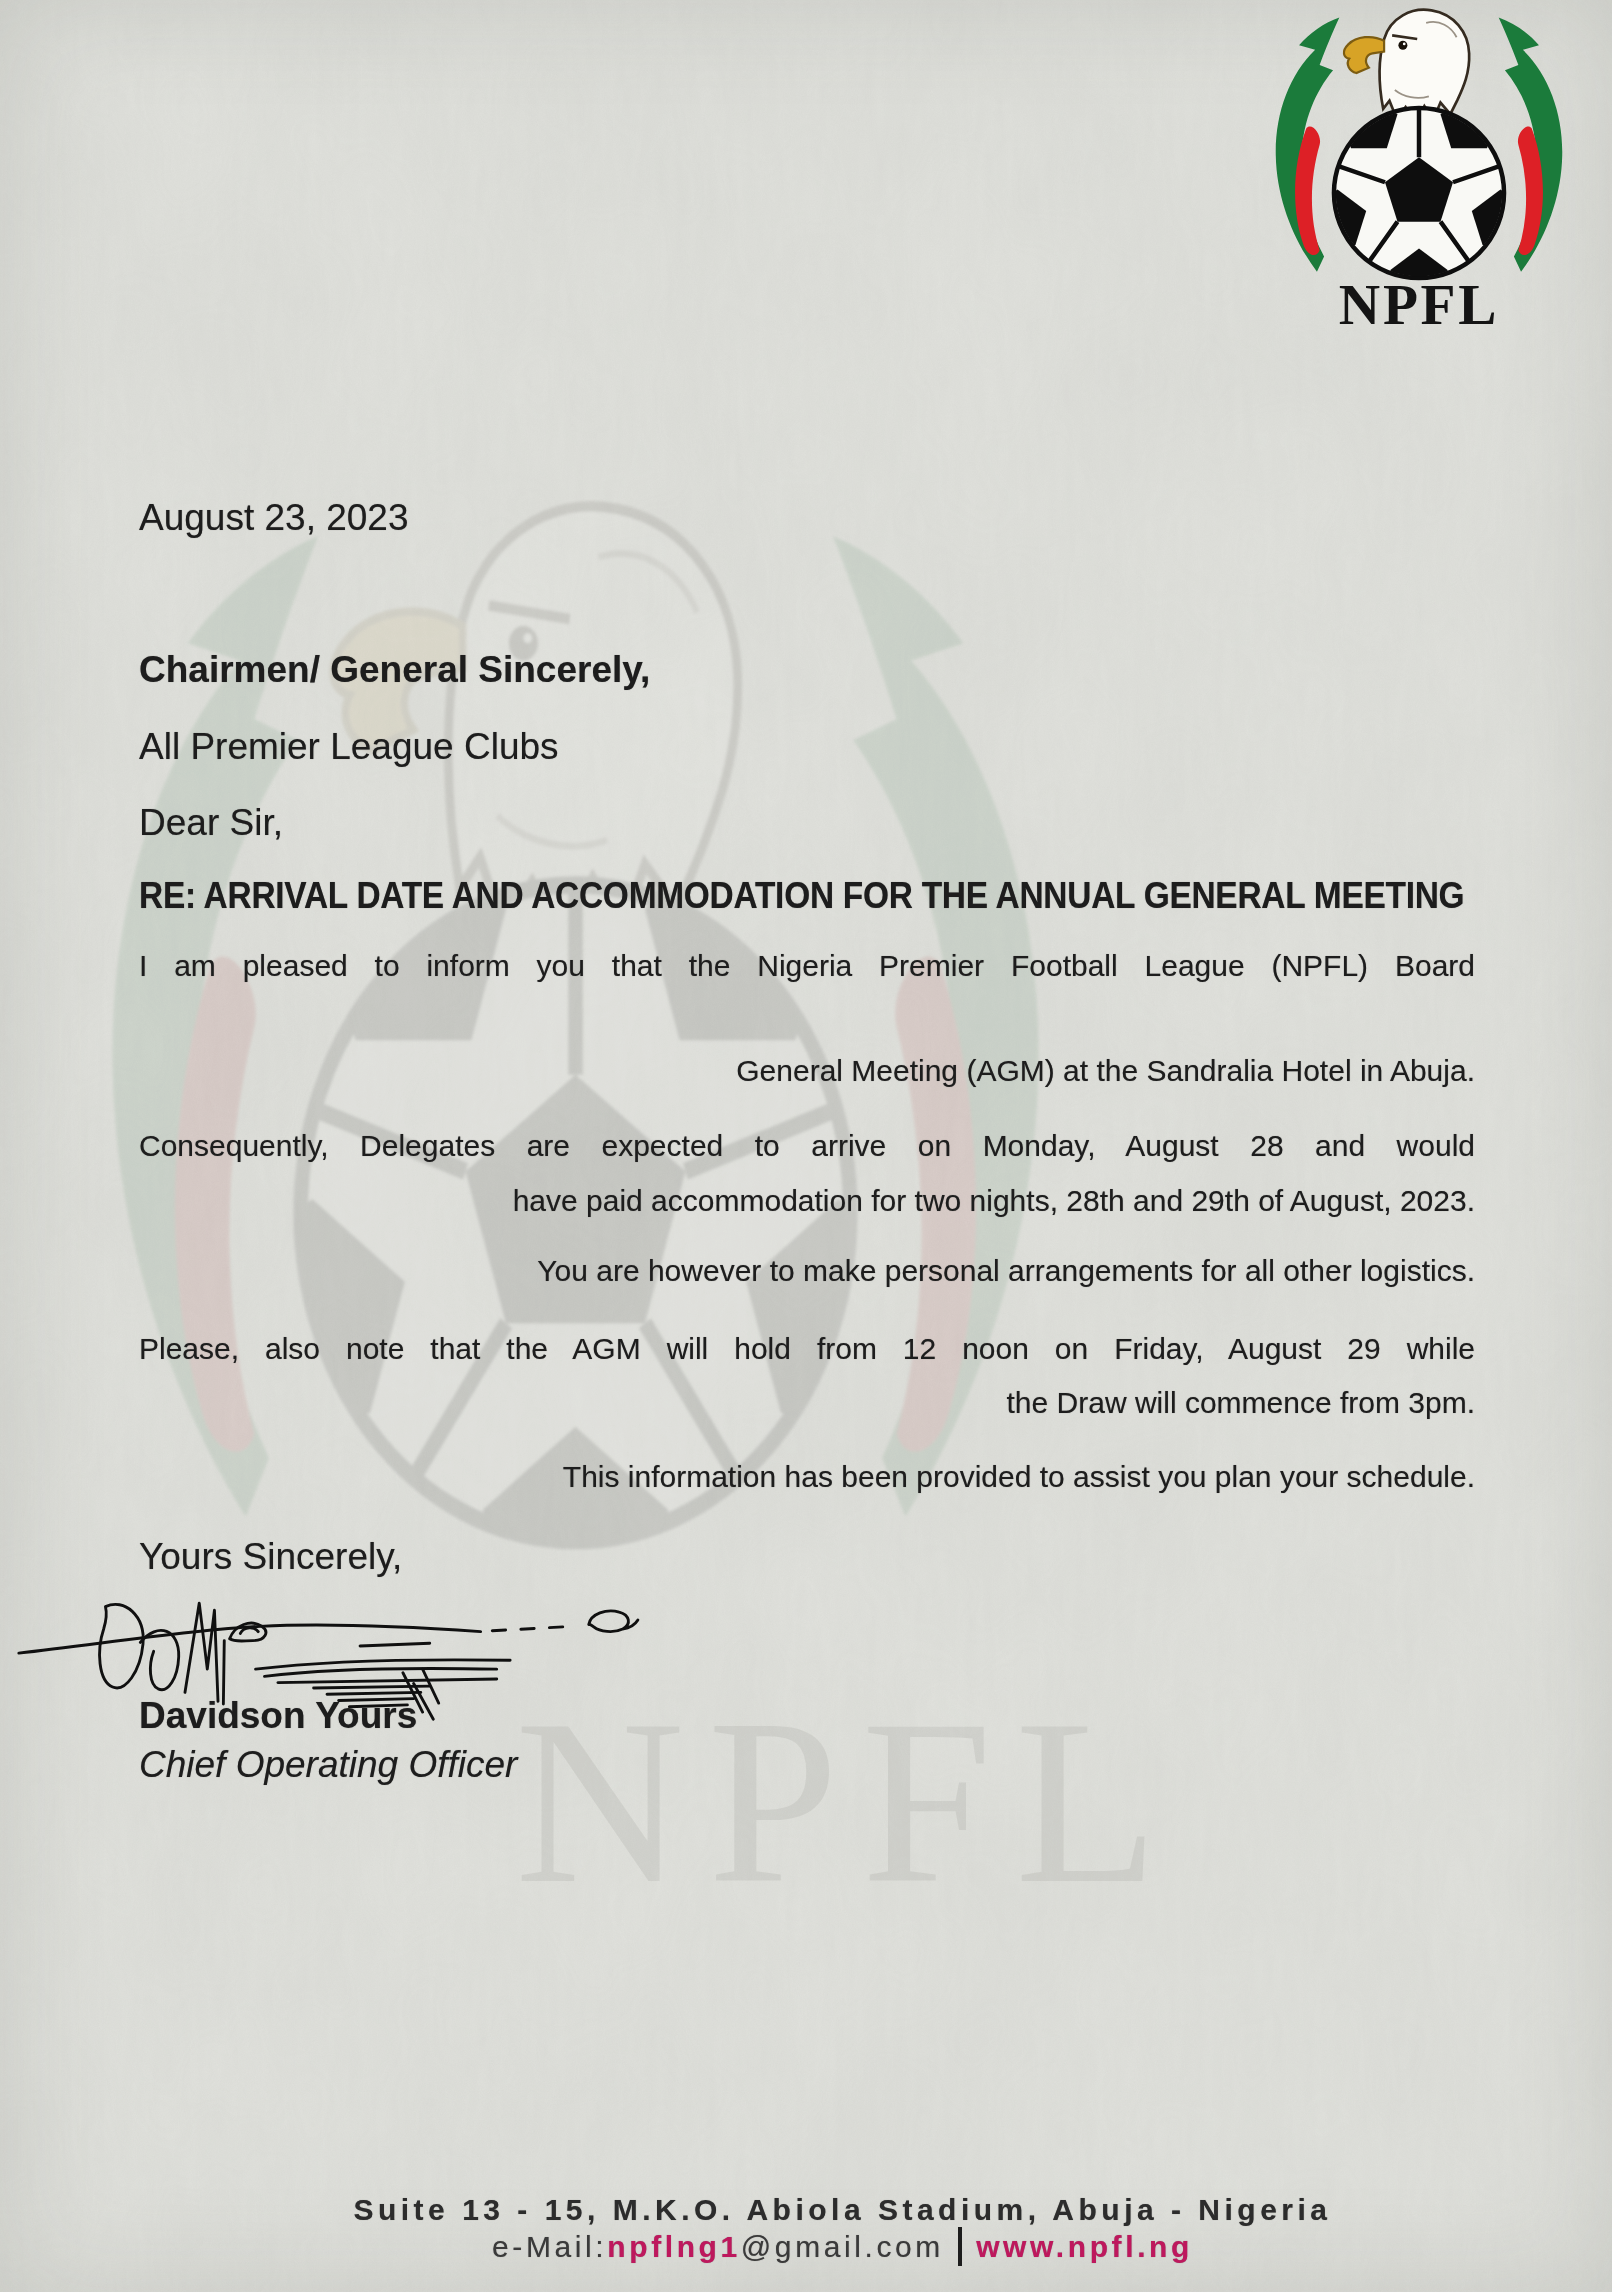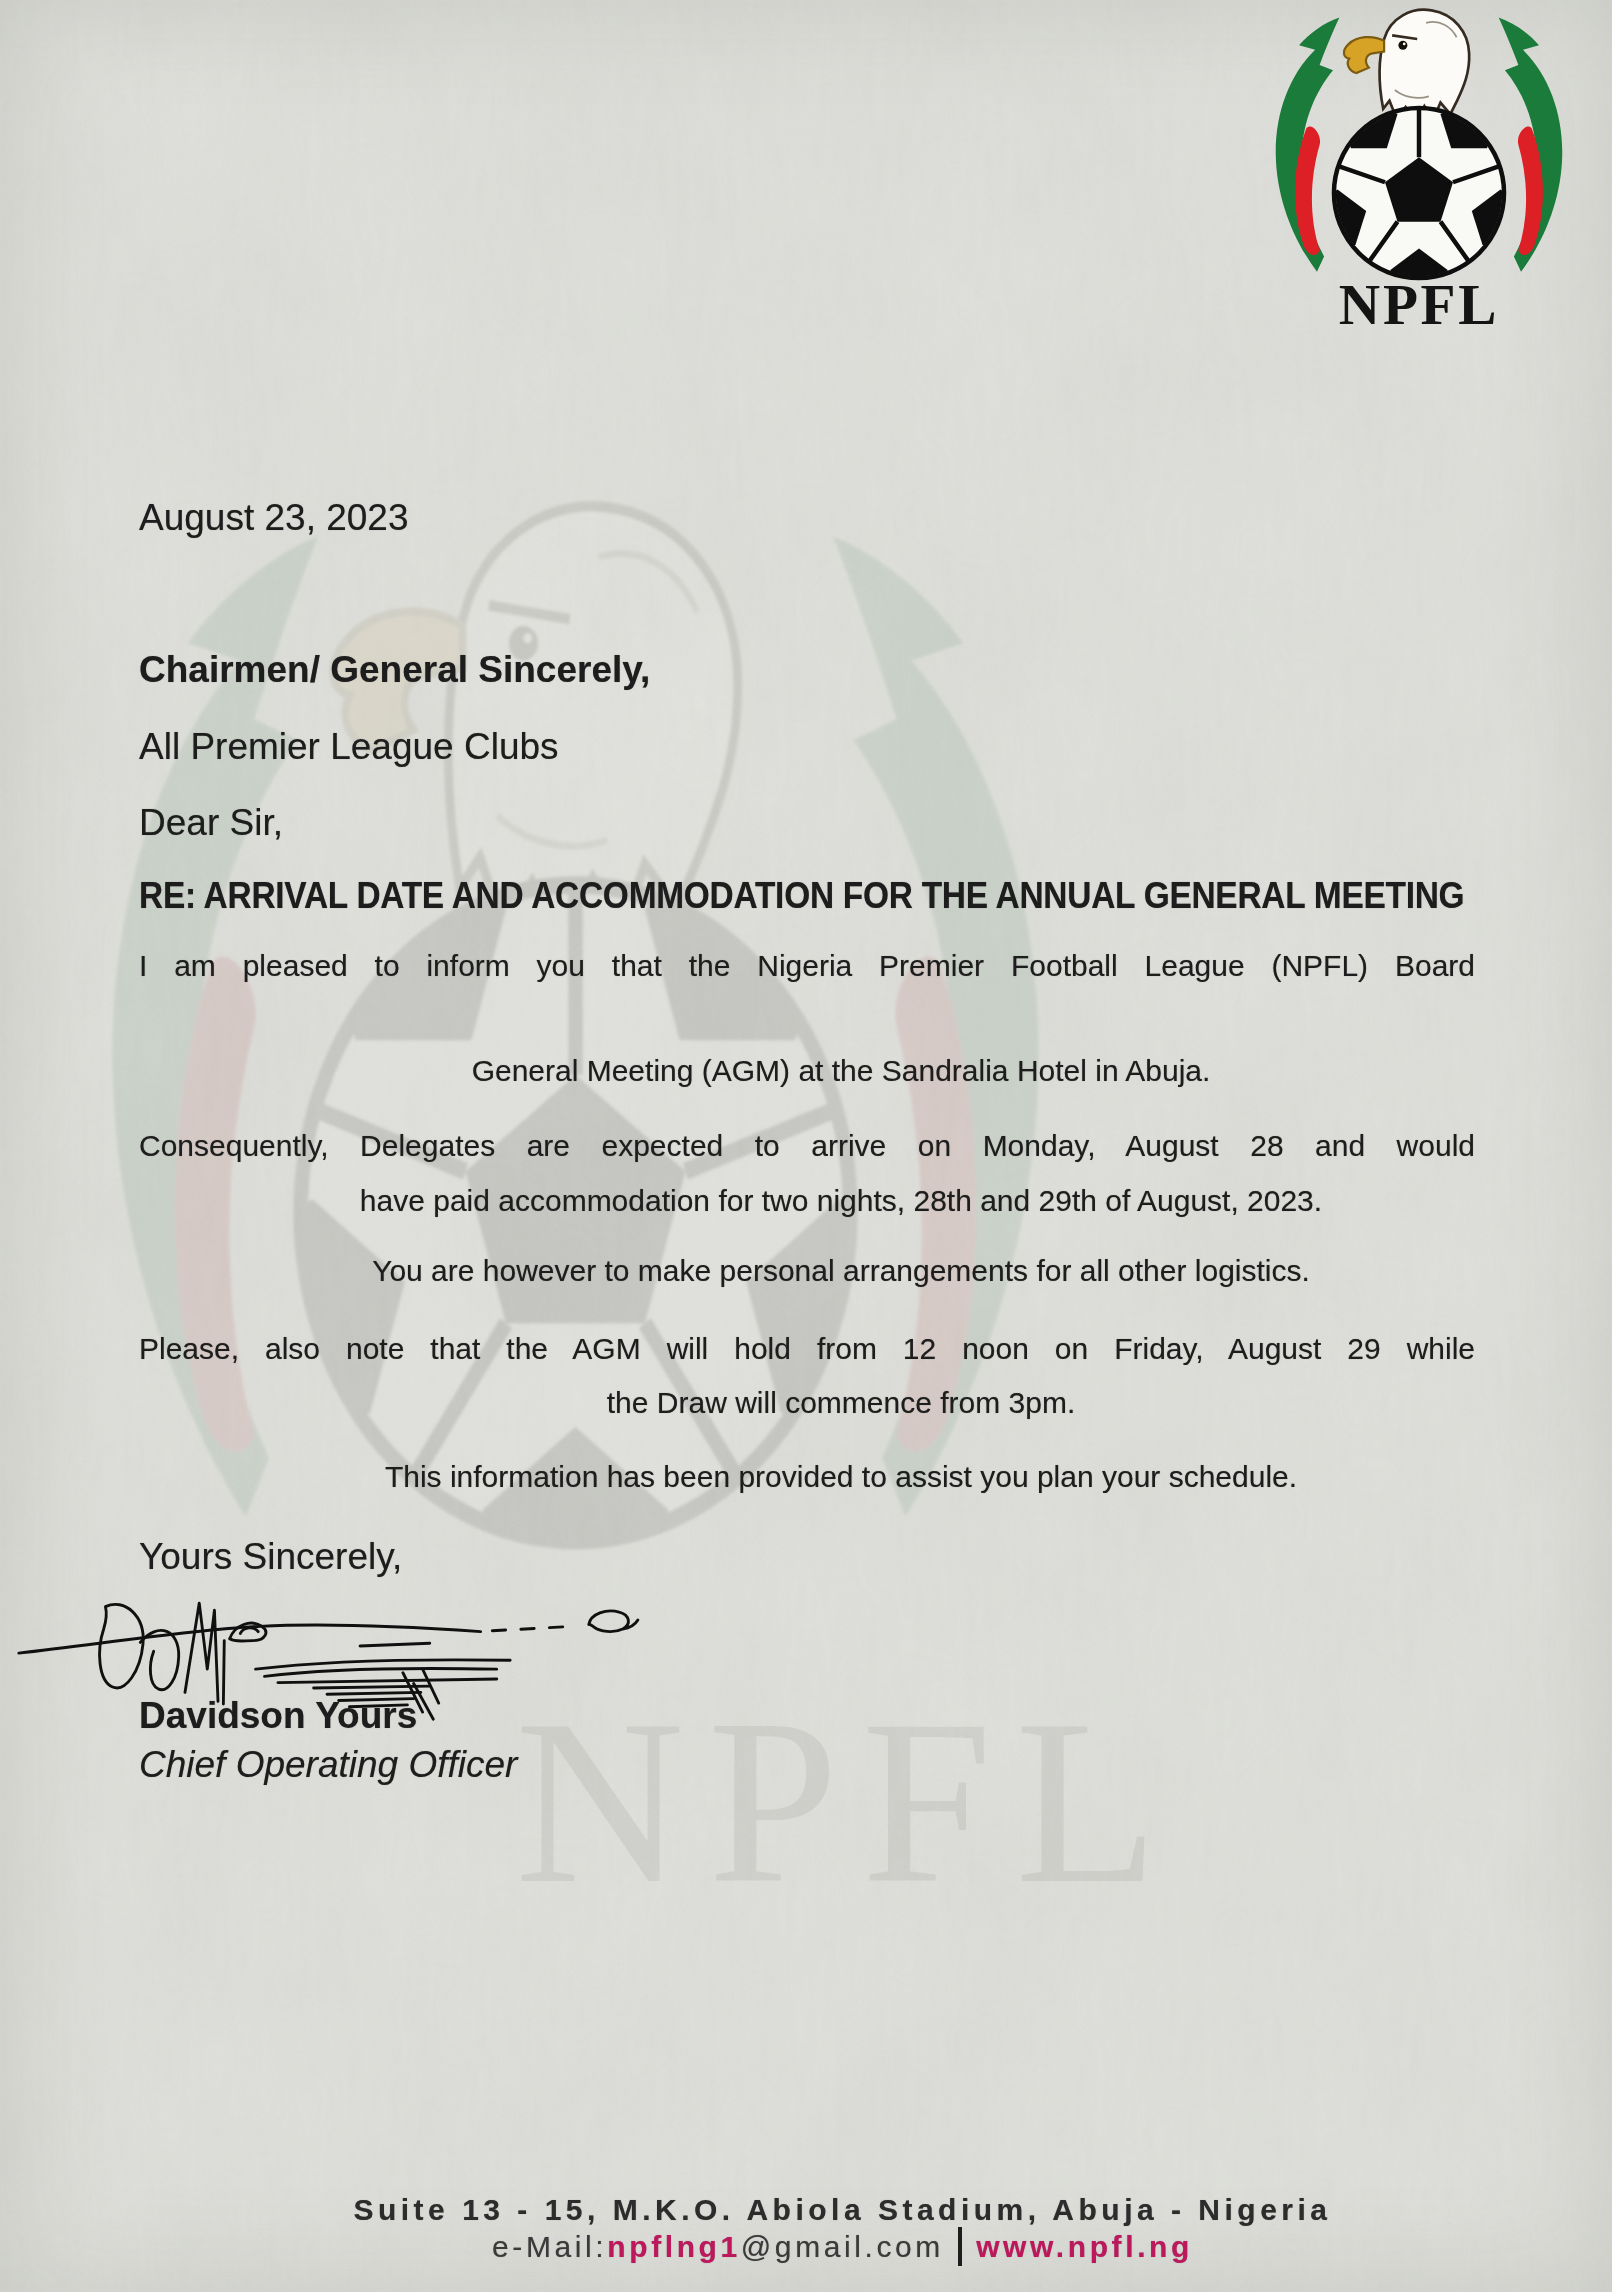--- a/index.html
+++ b/index.html
@@ -19,21 +19,21 @@
     font-family:"Liberation Serif",serif;font-size:235px;line-height:1;
     letter-spacing:23px;color:#3c3c33;opacity:.08;white-space:nowrap;
   }
   .logo{position:absolute;left:1247px;top:5.4px;width:344px;height:333px;z-index:3;}
   .txt{position:absolute;left:139px;font-size:37px;line-height:1.2;white-space:nowrap;z-index:4;text-shadow:0 0 0.9px rgba(20,20,20,.45);}
   .body-line{
     position:absolute;left:139px;width:1336px;font-size:30px;line-height:1.2;
     z-index:4;text-shadow:0 0 0.9px rgba(20,20,20,.45);
   }
   .jl{text-align:justify;text-align-last:justify;}
-  .ll{text-align:center;white-space:nowrap;margin-left:34px;}
+  .ll{text-align:right;white-space:nowrap;}
   .b{font-weight:bold;}
   .bi{font-weight:normal;font-style:italic;}
   .subject{font-weight:bold;font-size:36px;letter-spacing:-0.3px;transform:scaleX(.93);transform-origin:left top;}
   .sig{position:absolute;left:9px;top:1587px;z-index:5;}
   .footer-line{
     position:absolute;left:36px;width:1613px;text-align:center;z-index:4;
     font-size:30px;line-height:1.15;color:#2c2c2c;white-space:nowrap;
     text-shadow:0 0 0.9px rgba(20,20,20,.4);
   }
   .f1{top:2193px;font-weight:bold;letter-spacing:4.5px;}

